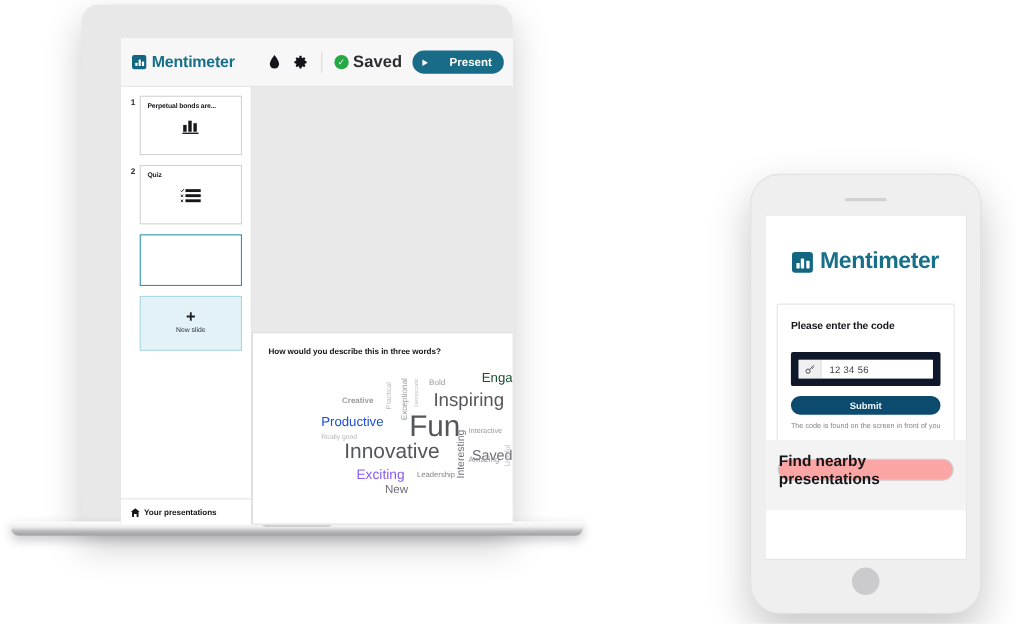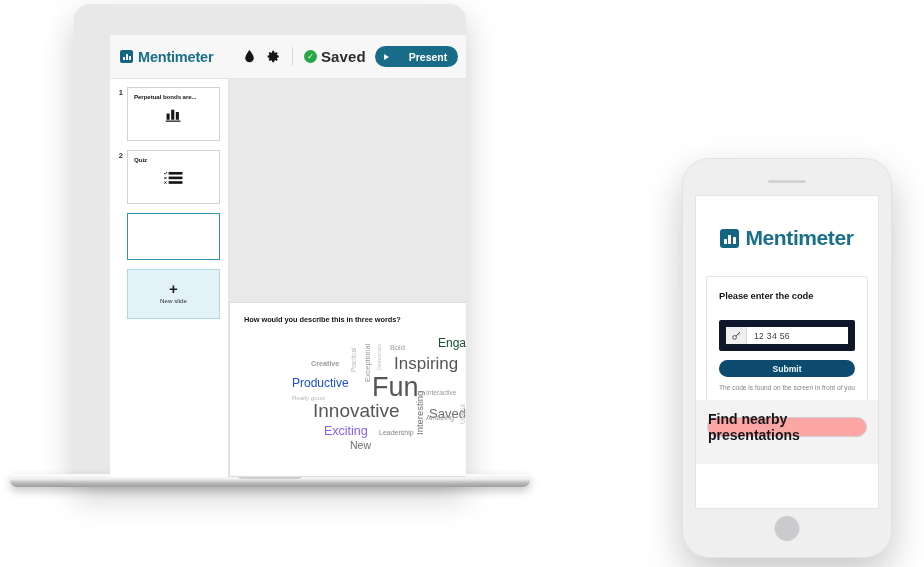--- a/index.html
+++ b/index.html
@@ -271,20 +271,28 @@
             </div>
 
             <div class="thumb-blank"></div>
 
             <div class="new-slide">
               <span class="plus-icon">+</span>
               <span class="new-slide-label">New slide</span>
             </div>
           </div>
 
+          <div class="rail-footer">
+            <span>
+              <svg width="8" height="8" viewBox="0 0 12 12">
+                  <path fill="#15161a" d="M6 0 0 5h1.6v7h2.6V8h3.6v4h2.6V5H12z"></path>
+                </svg>
+            </span>
+            <span class="rail-footer-label">Your presentations</span>
+          </div>
         </div>
 
         <div class="canvas-area">
           <div class="slide-canvas">
             <div class="slide-q">How would you describe this in three words?</div>
             <div class="wordcloud" id="wordcloud">
                 <span style="font-size: 27px; color: rgb(85, 86, 90); left: 128px; top: 44px;">Fun</span>
                 <span style="font-size: 19px; color: rgb(85, 86, 90); left: 47px; top: 71px; margin-left: 22px;">Innovative</span>
                 <span style="font-size: 17px; color: rgb(85, 86, 90); left: 150px; top: 25px;">Inspiring</span>
                 <span style="font-size: 12px; color: #1d4ed8; left: 48px; top: 47px;">Productive</span>

